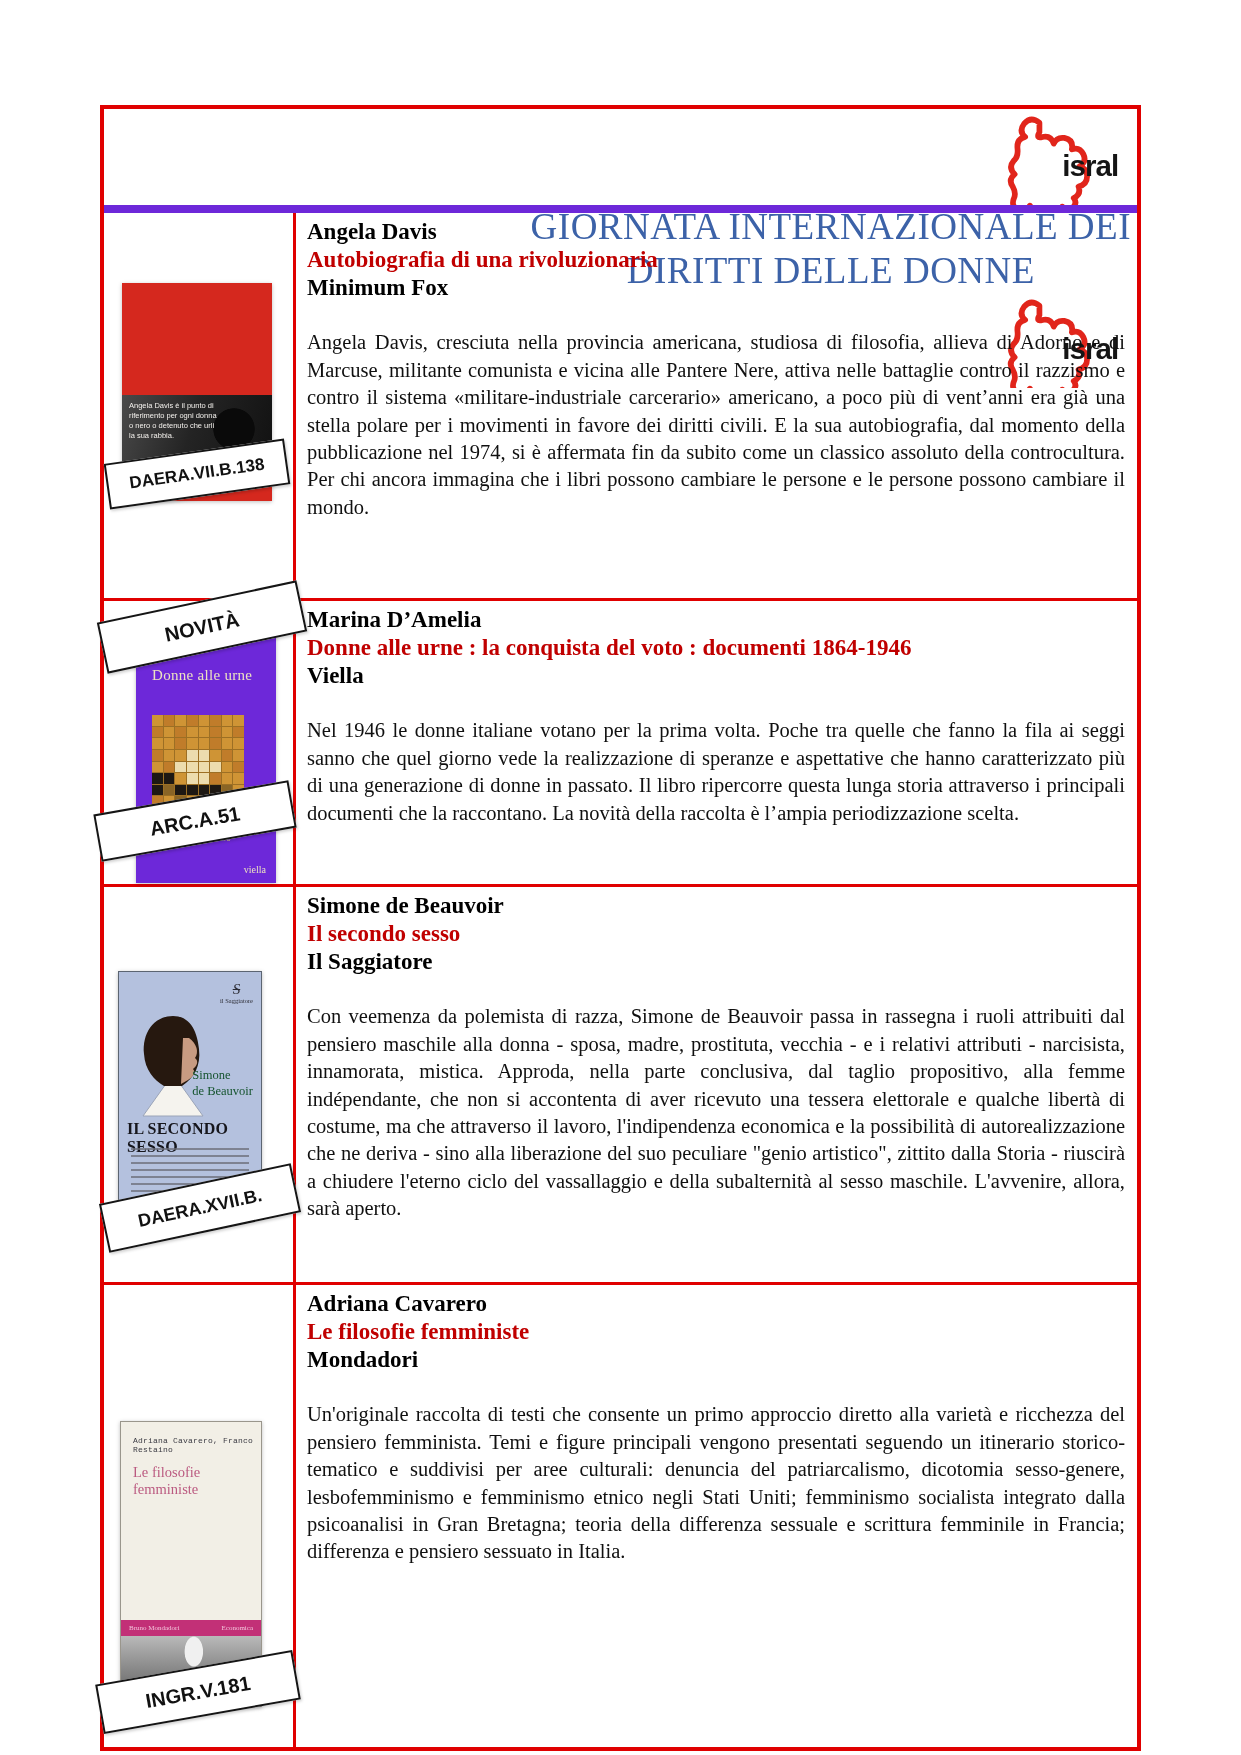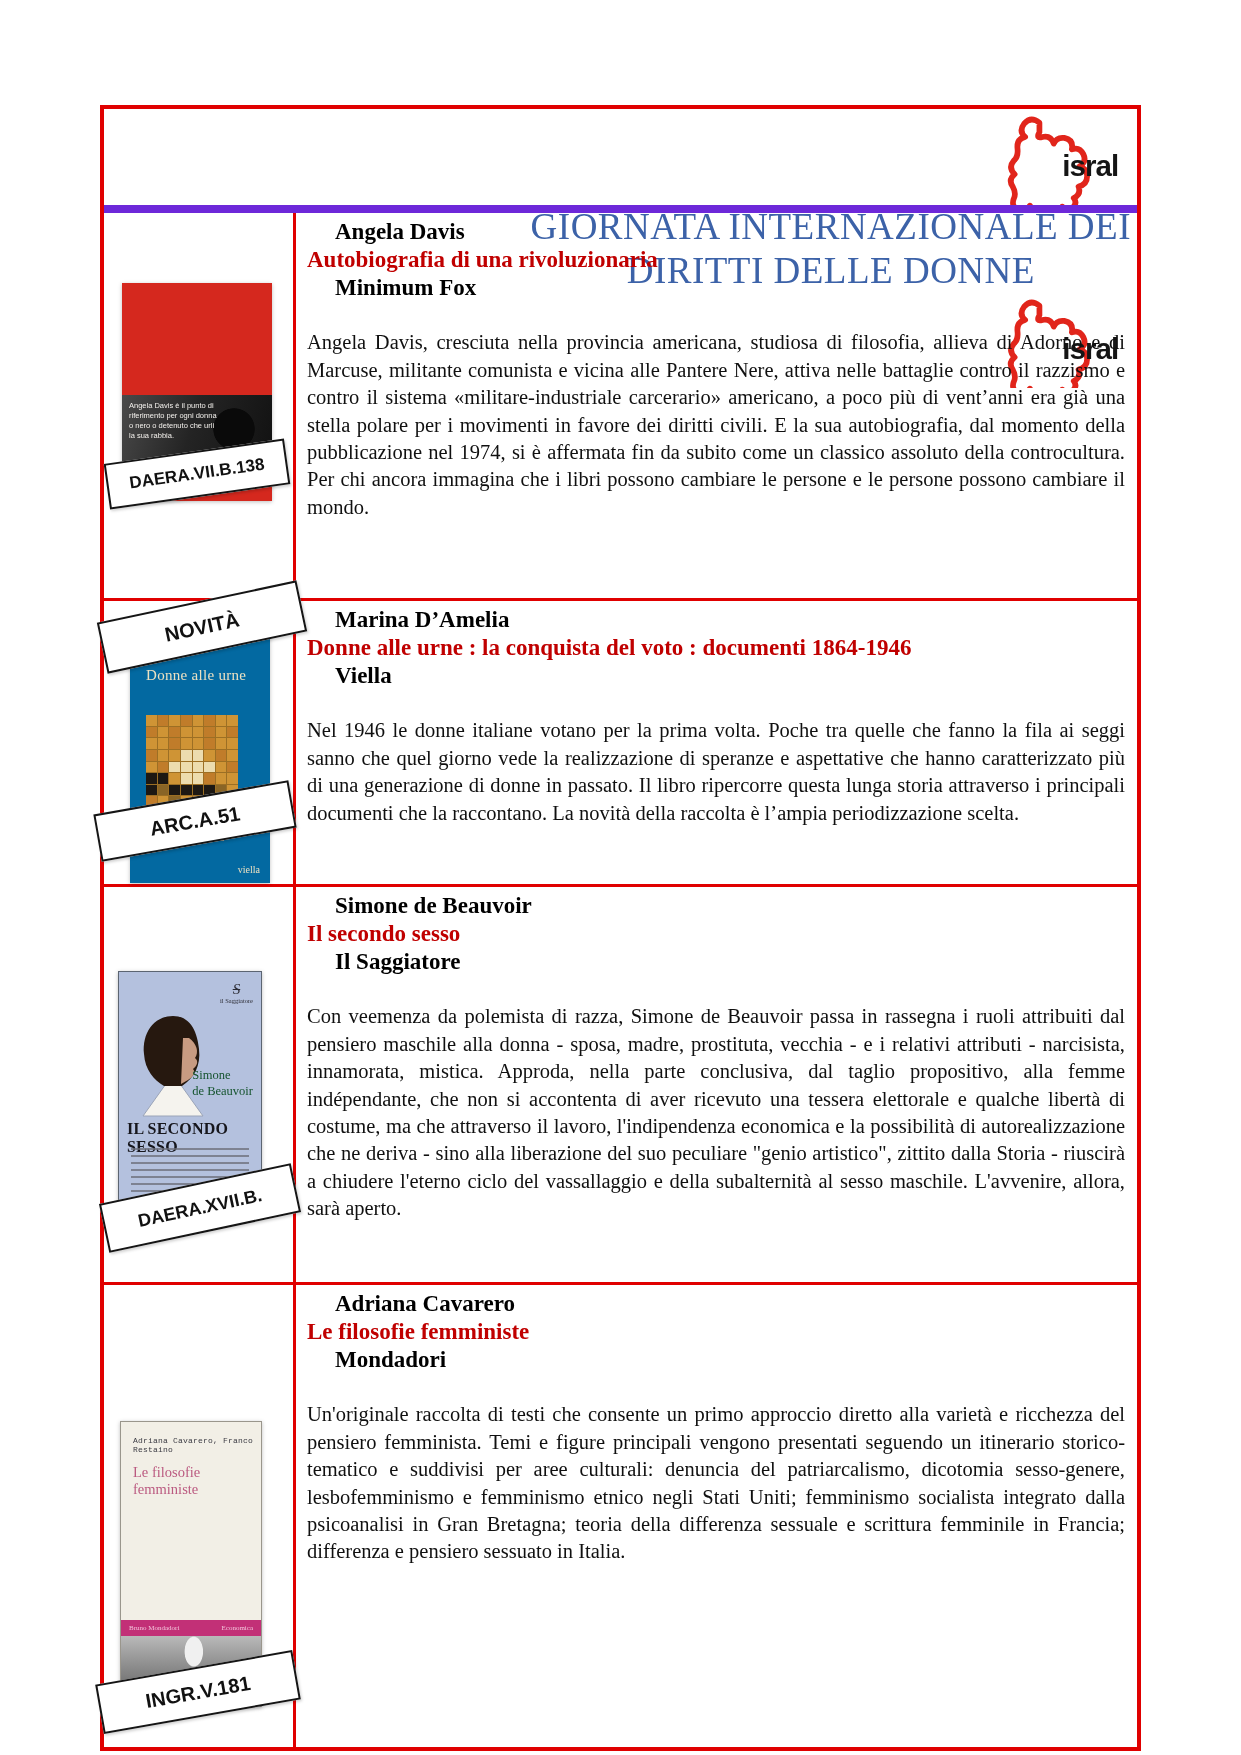--- a/index.html
+++ b/index.html
@@ -33,21 +33,21 @@
   .cover-cell {
     width:192px; flex:none; border-right:3px solid #e00000;
     position:relative; overflow:visible;
   }
   .text-cell { flex:1; padding:5px 12px 10px 11px; }
   .row-1 { min-height:388px; }
   .row-2 { min-height:286px; }
   .row-3 { min-height:398px; }
   .row-4 { min-height:462px; }
 
-  .h-author, .h-publisher { font-weight:700; font-size:23px; line-height:1.22; color:#000;margin-left:28px; }
+  .h-author, .h-publisher { font-weight:700; font-size:23px; line-height:1.22; color:#000; }
   .h-title  { font-weight:700; font-size:23px; line-height:1.22; color:#c00000; }
   .body-text {
     margin-top:27px; font-size:20.5px; line-height:1.34;
     text-align:justify; color:#101010;
   }
 
   
   .call-label {
     position:absolute; background:#fff; border:2px solid #151515;
     display:flex; align-items:center; justify-content:center;
@@ -79,22 +79,22 @@
   }
   .davis-quote {
     position:absolute; left:7px; top:6px; width:88px;
     font-family:"Liberation Sans","DejaVu Sans",sans-serif;
     font-size:7.5px; line-height:1.35; color:#f3f0ec;
   }
   .label-davis { left:2px; top:238px; width:182px; height:46px; font-size:17px; transform:rotate(-8deg); }
 
   
   .cover-urne {
-    position:absolute; left:26px; top:32px; width:140px; height:250px;
-    background:#0369a1; box-shadow:0 1px 4px rgba(0,0,0,.25);
+    position:absolute; left:32px; top:32px; width:140px; height:250px;
+    background:#6d28d9; box-shadow:0 1px 4px rgba(0,0,0,.25);
   }
   .urne-title { padding:34px 0 0 16px; font-size:15px; color:#ece1c2; letter-spacing:0.3px; }
   .mosaic {
     position:absolute; left:16px; top:82px; width:92px; height:92px;
     display:grid; grid-template-columns:repeat(8,1fr); grid-template-rows:repeat(8,1fr);
     gap:1px; background:#9c6f24;
   }
   .urne-sub {
     position:absolute; left:16px; top:188px;
     font-family:"Liberation Sans","DejaVu Sans",sans-serif;

